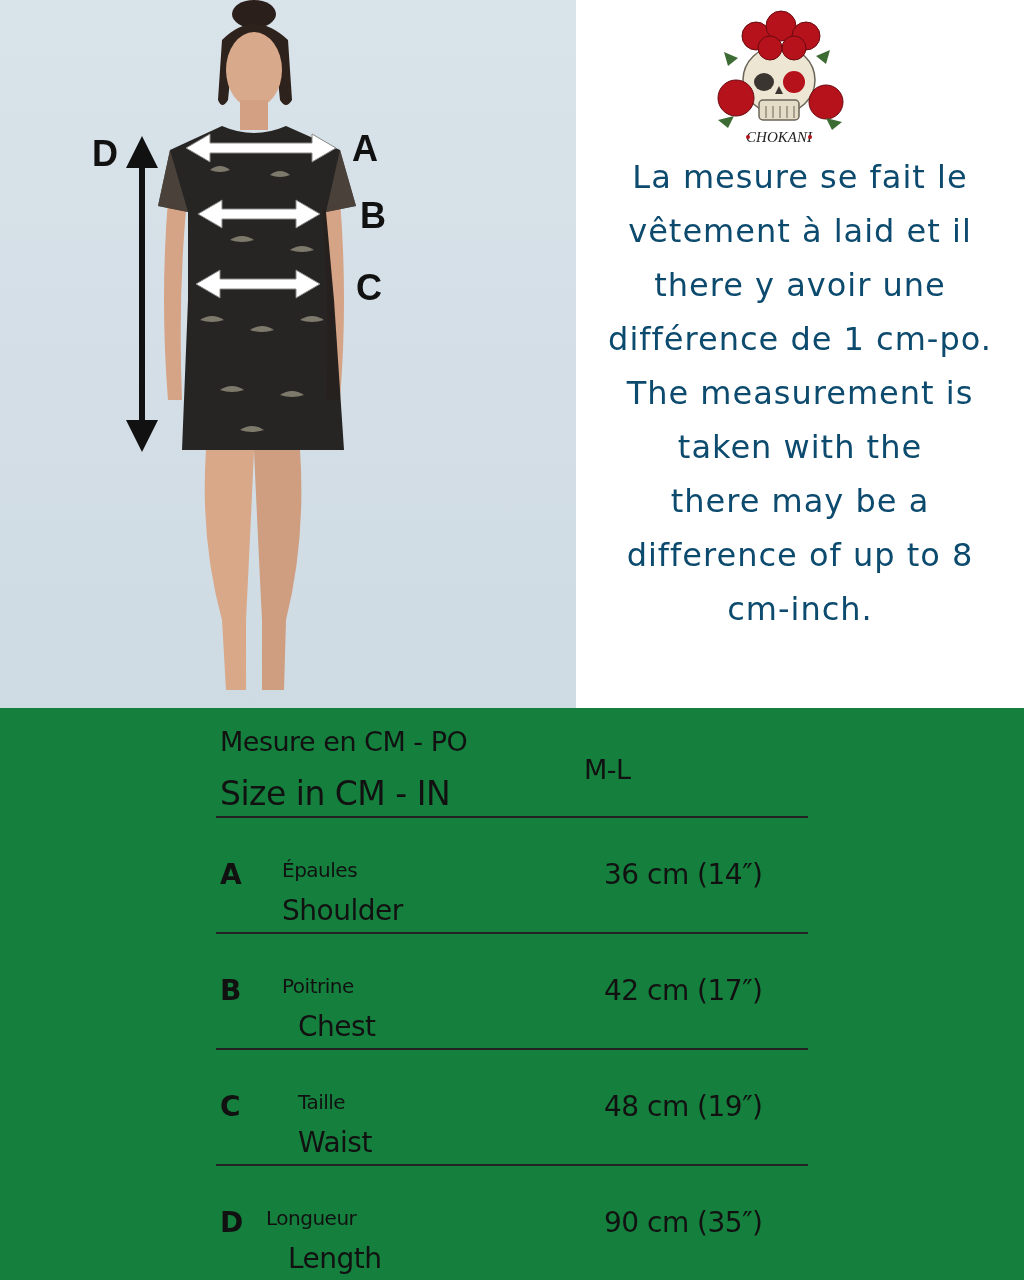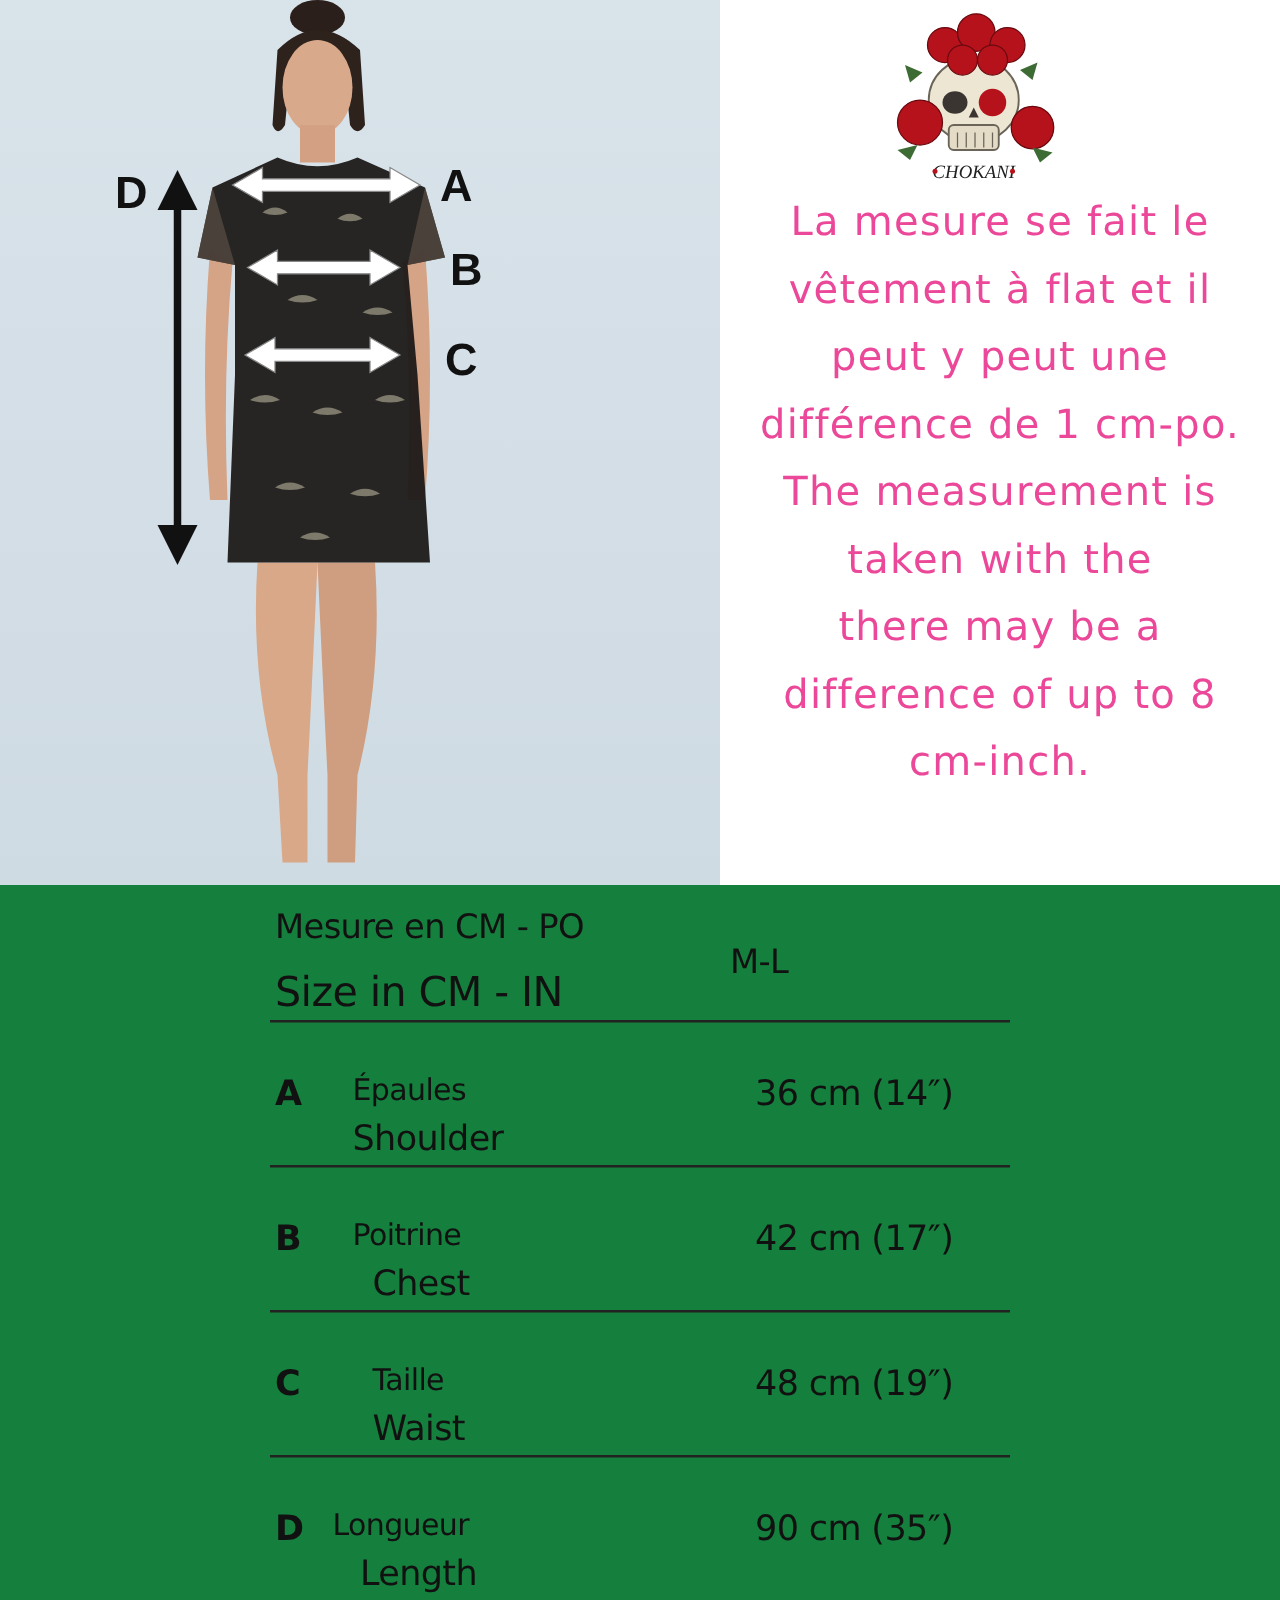--- a/index.html
+++ b/index.html
@@ -22,37 +22,37 @@
   }
   
   .notice {
     position:absolute; left:576px; top:0; width:448px; height:708px;
     background:#ffffff;
   }
   .logo { position:absolute; left:128px; top:2px; width:150px; height:150px; }
   .notice-text {
     position:absolute; left:10px; top:150px; width:428px;
     text-align:center; font-family:"DejaVu Sans", sans-serif;
-    font-size:32px; line-height:54px; letter-spacing:1px; color:#ec4899;
+    font-size:32px; line-height:54px; letter-spacing:1px; color:#0c4a6e;
   }
   .notice-text span { display:block; white-space:nowrap; }
   
   .table-area {
     position:absolute; left:0; top:708px; width:1024px; height:572px;
     background:#15803d;
   }
   .tbl { position:absolute; left:216px; top:0; width:592px; }
   .hdr { position:relative; height:108px; border-bottom:2px solid #222; }
   .hdr-l1 { position:absolute; left:4px; top:18px; font-size:27px; }
   .hdr-l2 { position:absolute; left:4px; top:66px; font-size:33px; }
   .hdr-size { position:absolute; left:368px; top:46px; font-size:27px; }
   .row { position:relative; height:114px; border-bottom:2px solid #222; }
   .row.last { border-bottom:none; }
   .row .code { position:absolute; left:4px; top:40px; font-weight:bold; font-size:28px; }
-  .row .fr { position:absolute; top:40px; font-size:24px; }
+  .row .fr { position:absolute; top:40px; font-size:20px; }
   .row .en { position:absolute; top:76px; font-size:28px; }
   .row .val { position:absolute; left:350px; top:40px; font-size:28px;margin-left:38px; }
   .t { font-family:"DejaVu Sans", sans-serif; letter-spacing:-0.5px; white-space:nowrap; }
 </style>
 </head>
 <body>
 
 <div class="photo">
   <svg width="576" height="708" viewBox="0 0 576 708">
 
@@ -136,22 +136,22 @@
           <path d="M14 118 l16 -4 l-6 12z"></path>
           <path d="M138 120 l-16 -4 l6 12z"></path>
         </g>
       <text x="75" y="140" text-anchor="middle" font-family="Liberation Serif, serif" font-size="15" fill="#222" font-style="italic">CHOKANI</text>
       <circle cx="44" cy="135" r="2" fill="#b5121b"></circle>
         <circle cx="106" cy="135" r="2" fill="#b5121b"></circle>
     </svg>
   </div>
   <div class="notice-text">
     <span>La mesure se fait le</span>
-    <span>vêtement à flat et il</span>
-    <span>peut y peut une</span>
+    <span>vêtement à laid et il</span>
+    <span>there y avoir une</span>
     <span>différence de 1 cm-po.</span>
     <span>The measurement is</span>
     <span>taken with the</span>
     <span>there may be a</span>
     <span>difference of up to 8</span>
     <span>cm-inch.</span>
   </div>
 </div>
 
 <div class="table-area">

